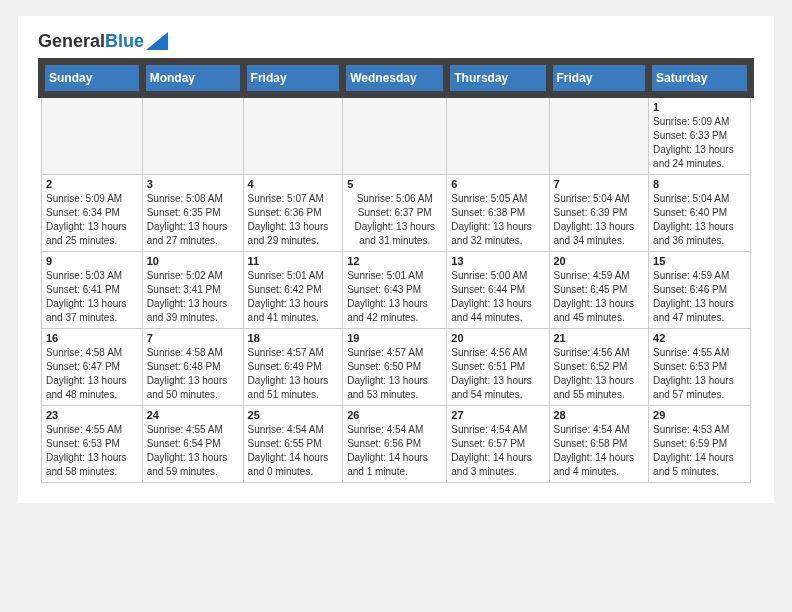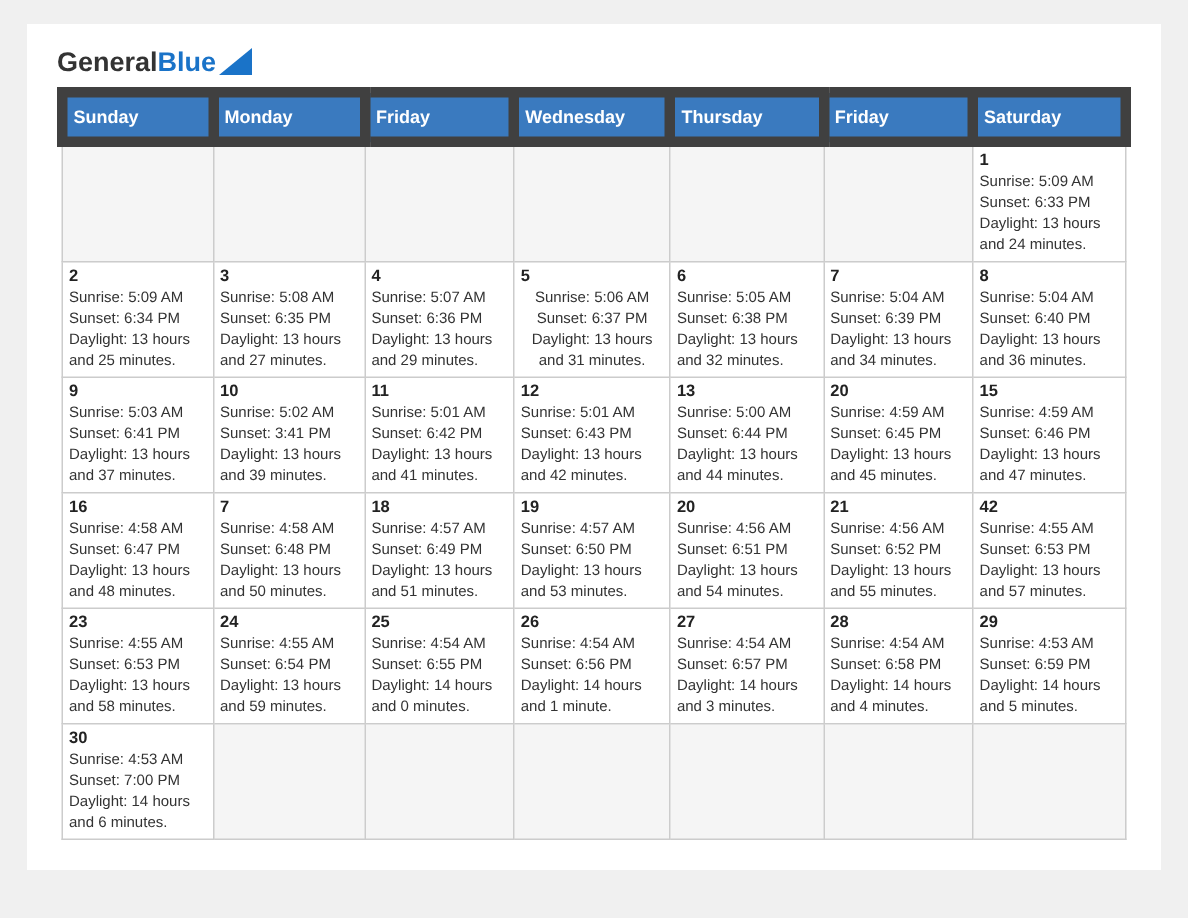--- a/index.html
+++ b/index.html
@@ -333,30 +333,15 @@
 and 4 minutes.</div>
           </td>
           <td>
             <span class="day-num">29</span>
             <div class="day-info" style="white-space: pre-line;">Sunrise: 4:53 AM
 Sunset: 6:59 PM
 Daylight: 14 hours
 and 5 minutes.</div>
           </td>
         </tr>
-        <tr>
-          <td>
-            <span class="day-num">30</span>
-            <div class="day-info" style="white-space: pre-line;">Sunrise: 4:53 AM
-Sunset: 7:00 PM
-Daylight: 14 hours
-and 6 minutes.</div>
-          </td>
-          <td class="empty"></td>
-          <td class="empty"></td>
-          <td class="empty"></td>
-          <td class="empty"></td>
-          <td class="empty"></td>
-          <td class="empty"></td>
-        </tr>
       </tbody>
   </table>
 </div>
 
 </body></html>

